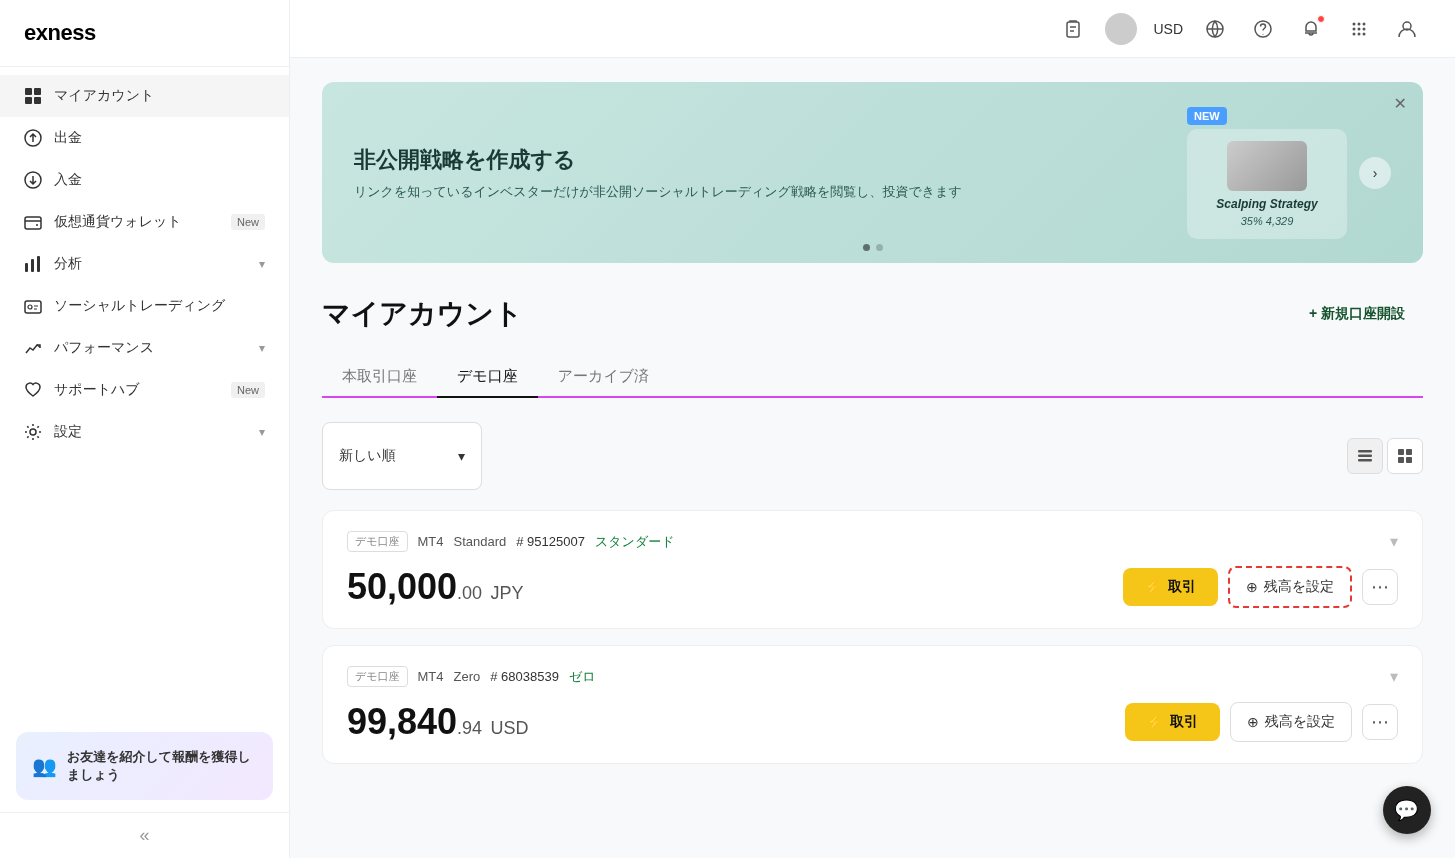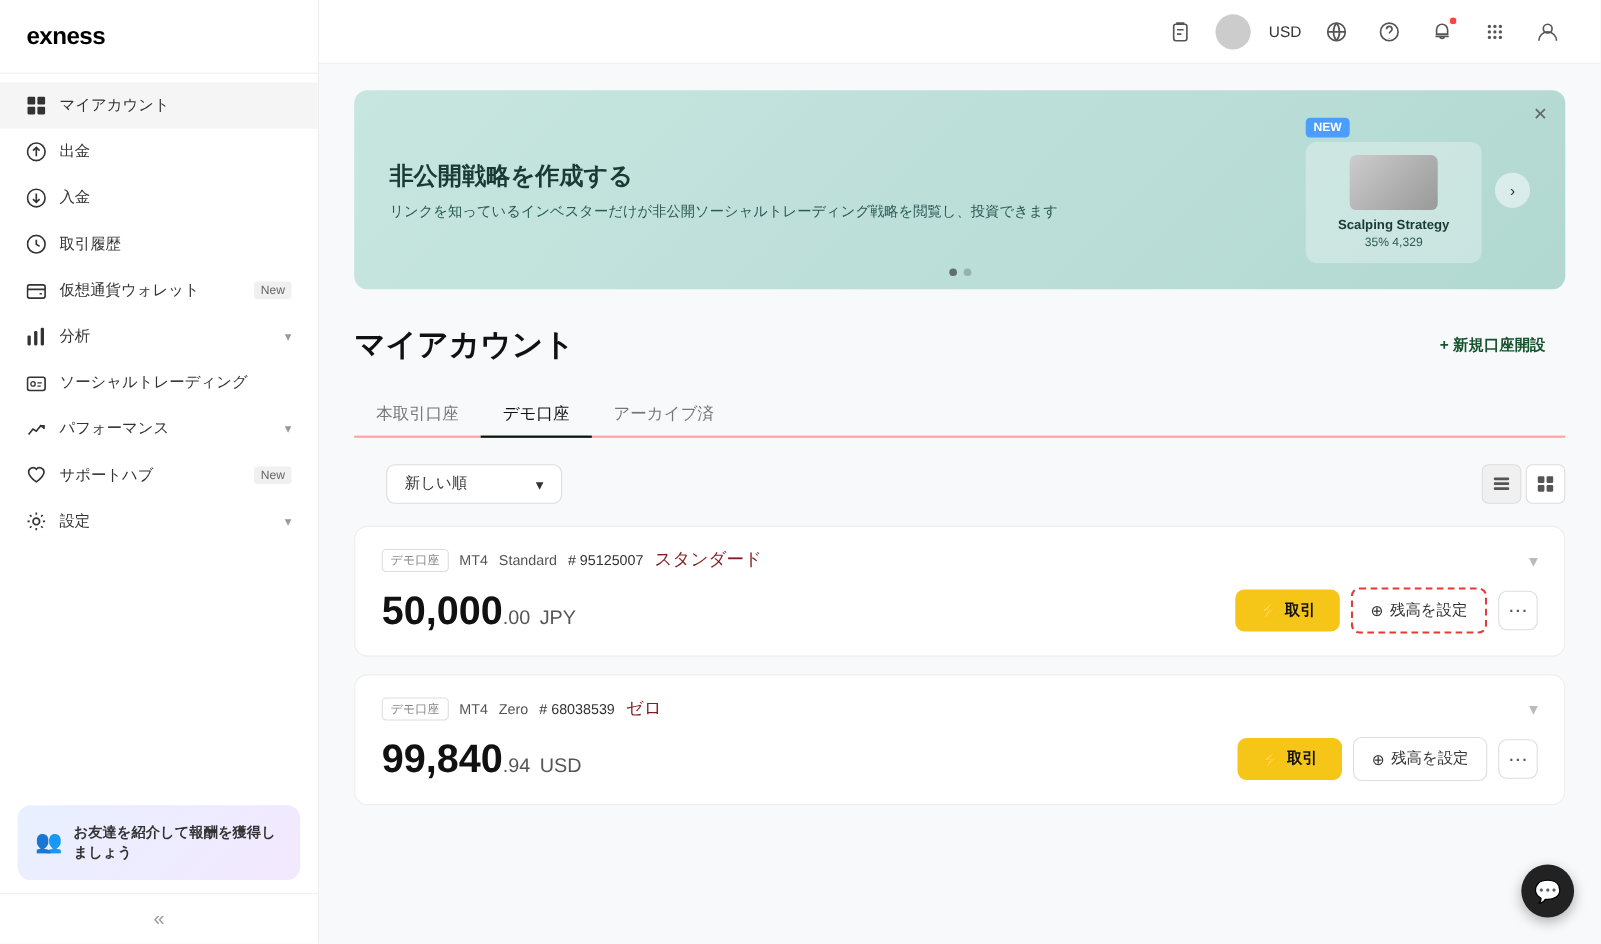--- a/index.html
+++ b/index.html
@@ -190,20 +190,21 @@
       top: 12px;
       right: 180px;
     }
     .banner-card {
       background: rgba(255,255,255,0.3);
       border-radius: 10px;
       padding: 12px 16px;
       min-width: 160px;
       text-align: center;
       position: relative;
+      font-style: italic;
     }
     .banner-card-title { font-size: 12px; font-weight: 600; color: #1a3a36; }
     .banner-card-stats { font-size: 11px; color: #2a5a54; margin-top: 4px; }
     .banner-nav-btn {
       width: 32px;
       height: 32px;
       background: rgba(255,255,255,0.5);
       border-radius: 50%;
       display: flex;
       align-items: center;
@@ -251,21 +252,21 @@
       font-size: 14px;
       cursor: pointer;
       font-weight: 700;
     }
 
     
     .tabs {
       display: flex;
       gap: 0;
       margin-bottom: 24px;
-      border-bottom: 2px solid #fca5a5;
+      border-bottom: 2px solid #d946ef;
     }
     .tab {
       padding: 10px 20px;
       font-size: 15px;
       color: #777;
       cursor: pointer;
       border-bottom: 2px solid transparent;
       margin-bottom: -2px;
     }
     .tab.active {
@@ -278,29 +279,28 @@
     .filter-row {
       display: flex;
       align-items: center;
       justify-content: space-between;
       margin-bottom: 20px;
     }
     .sort-select {
       display: flex;
       align-items: center;
       gap: 8px;
-      padding: 8px 16px;
+      padding: 24px 16px;
       border: 1px solid #ddd;
       border-radius: 8px;
       background: #fff;
       font-size: 14px;
       cursor: pointer;
       min-width: 160px;
       color: #333;
-      margin-left: 29px;
     }
     .view-toggle {
       display: flex;
       gap: 4px;
     }
     .view-btn {
       width: 36px;
       height: 36px;
       display: flex;
       align-items: center;
@@ -338,22 +338,22 @@
     .account-type {
       font-size: 13px;
       color: #555;
     }
     .account-id {
       font-size: 13px;
       color: #333;
       font-weight: 500;
     }
     .account-name {
-      font-size: 16px;
-      color: #7f1d1d;
+      font-size: 13px;
+      color: #15803d;
     }
     .account-chevron {
       margin-left: auto;
       color: #bbb;
       font-size: 16px;
       cursor: pointer;
     }
     .account-balance-row {
       display: flex;
       align-items: center;
@@ -477,29 +477,20 @@
     <div class="nav-item">
       <span class="nav-icon">
         <svg viewBox="0 0 18 18" class="icon-svg">
             <circle cx="9" cy="9" r="8" fill="none" stroke="currentColor" stroke-width="1.5"></circle>
             <path d="M9 5v8M6 10l3 3 3-3" fill="none" stroke="currentColor" stroke-width="1.5"></path>
           </svg>
       </span>
       <span class="nav-label">入金</span>
     </div>
 
-    <div class="nav-item">
-      <span class="nav-icon">
-        <svg viewBox="0 0 18 18" class="icon-svg">
-            <circle cx="9" cy="9" r="8" fill="none" stroke="currentColor" stroke-width="1.5"></circle>
-            <path d="M9 5v4l3 2" fill="none" stroke="currentColor" stroke-width="1.5"></path>
-          </svg>
-      </span>
-      <span class="nav-label">取引履歴</span>
-    </div>
 
     <div class="nav-item">
       <span class="nav-icon">
         <svg viewBox="0 0 18 18" class="icon-svg">
             <rect x="1" y="4" width="16" height="12" rx="2" fill="none" stroke="currentColor" stroke-width="1.5"></rect>
             <path d="M1 8h16M12 12h2" fill="none" stroke="currentColor" stroke-width="1.5"></path>
           </svg>
       </span>
       <span class="nav-label">仮想通貨ウォレット</span>
       <span class="badge">New</span>

